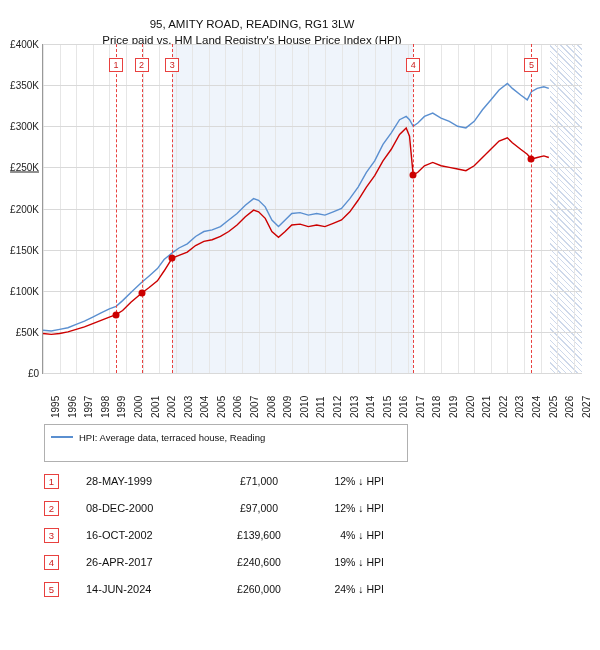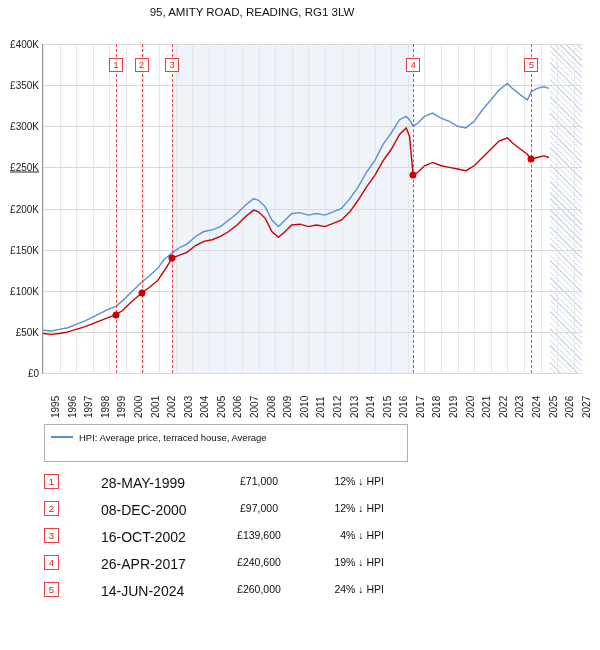--- a/index.html
+++ b/index.html
@@ -14,21 +14,21 @@
     color: #000000;
     overflow: hidden;
   }
   .page {
     position: relative;
     width: 600px;
     height: 650px;
   }
   .title-block {
     position: absolute;
-    top: 4px;
+    top: 16px;
     left: 0;
     width: 504px;
     text-align: center;
   }
   .title-line {
     font-size: 11.5px;
     color: #111111;
     line-height: 16px;
   }
   
@@ -186,23 +186,23 @@
     border: 1px solid #e8413f;
     color: #cc2222;
     font-size: 9.5px;
     line-height: 14px;
     text-align: center;
     box-sizing: border-box;
     background: #fff;
   }
   .tdate {
     position: absolute;
-    left: 57px;
+    left: 42px;
     top: 5px;
-    font-size: 14px;
+    font-size: 11px;
     color: #111;
   }
   .tprice {
     position: absolute;
     left: 180px;
     width: 70px;
     text-align: center;
     top: 5px;
     font-size: 10.5px;
     color: #111;
@@ -229,20 +229,21 @@
     line-height: 12px;
   }
 </style>
 </head>
 <body>
 
 <div class="page">
 
   <div class="title-block">
     <div class="title-line">95, AMITY ROAD, READING, RG1 3LW</div>
+    <div class="title-line">Price paid vs. HM Land Registry's House Price Index (HPI)</div>
   </div>
 
   <div class="chart-wrap">
     <div class="y-axis-labels" id="yaxis">
         <span style="top: 329px;">£0</span>
         <span style="top: 287.875px;">£50K</span>
         <span style="top: 247px;">£100K</span>
         <span style="top: 205.625px;">£150K</span>
         <span style="top: 164.5px;">£200K</span>
         <span style="top: 123.375px; text-decoration: underline;">£250K</span>
@@ -348,21 +349,21 @@
         <span style="left: 484.954px;">2024</span>
         <span style="left: 501.538px;">2025</span>
         <span style="left: 518.123px;">2026</span>
         <span style="left: 534.708px;">2027</span>
       </div>
   </div>
 
   <div class="legend">
     <div class="legend-row">
       <span class="legend-swatch" id="sw1" style="border-top-color: rgb(90, 143, 208);"></span>
-      <span class="legend-text">HPI: Average price, terraced house, Average</span>
+      <span class="legend-text">HPI: Average data, terraced house, Reading</span>
     </div>
   </div>
 
   <div class="table">
     <div class="trow">
       <span class="tnum">1</span>
       <span class="tdate">28-MAY-1999</span>
       <span class="tprice">£71,000</span>
       <span class="tdelta">12% ↓ HPI</span>
     </div>

